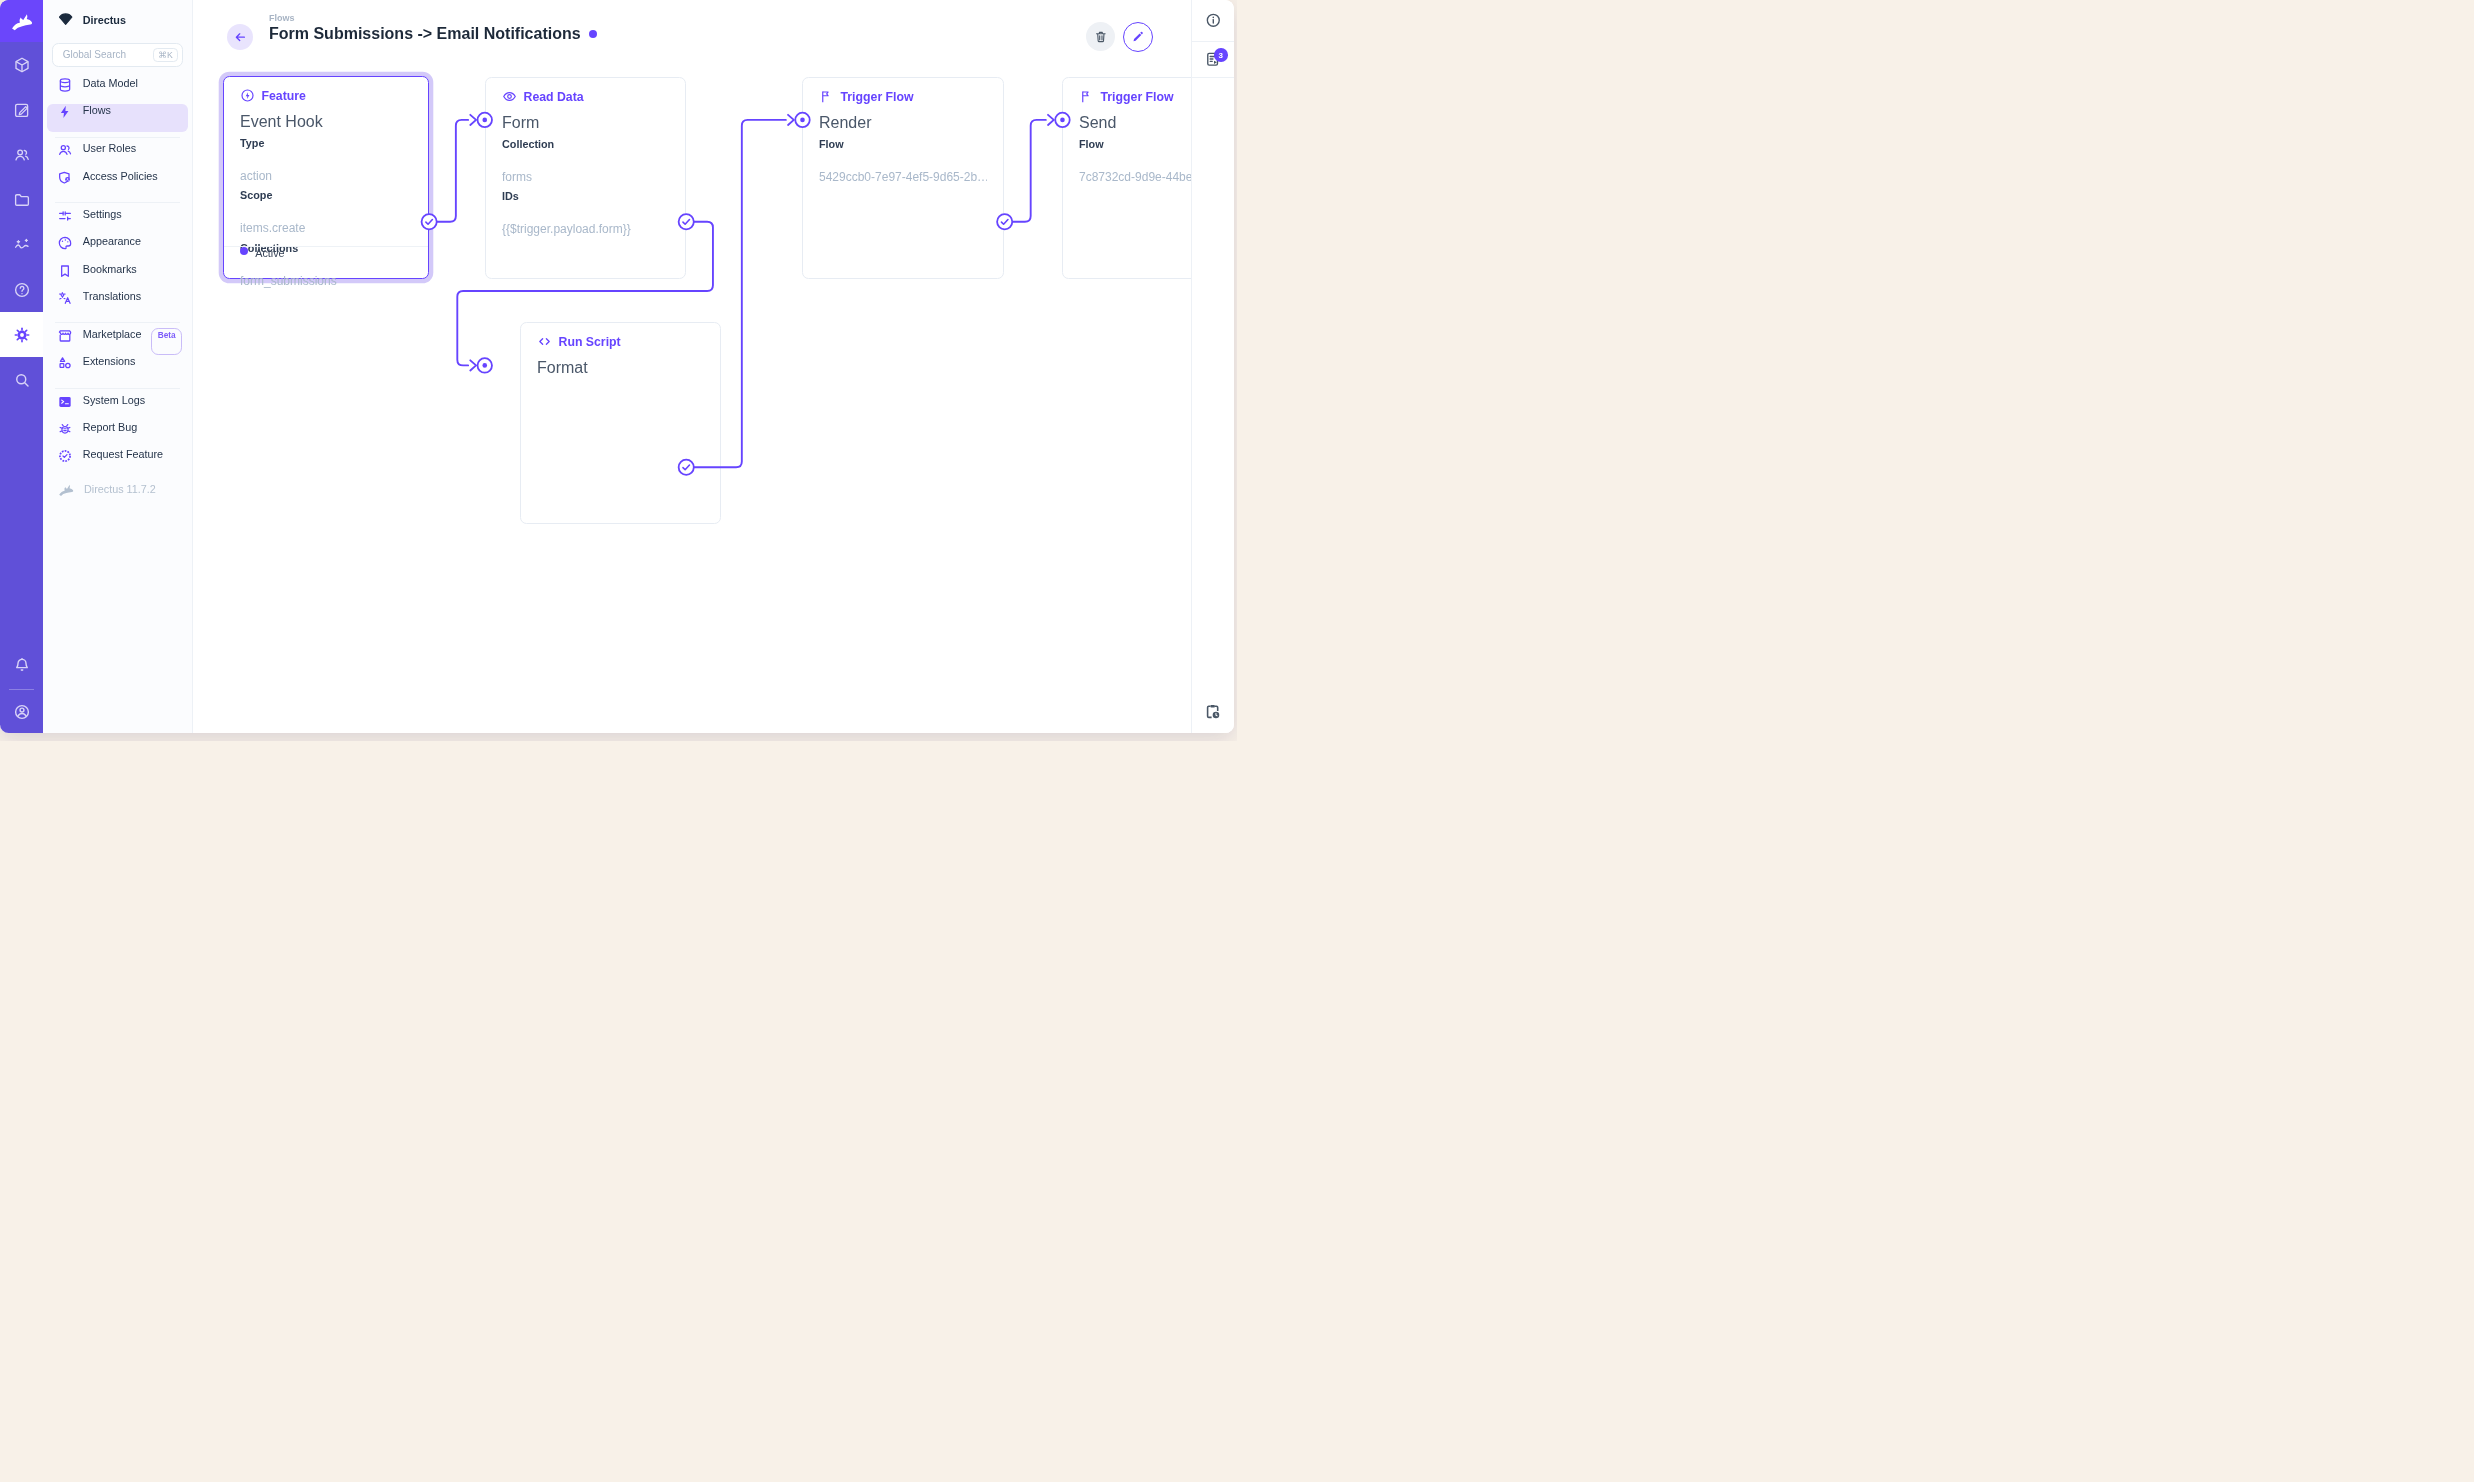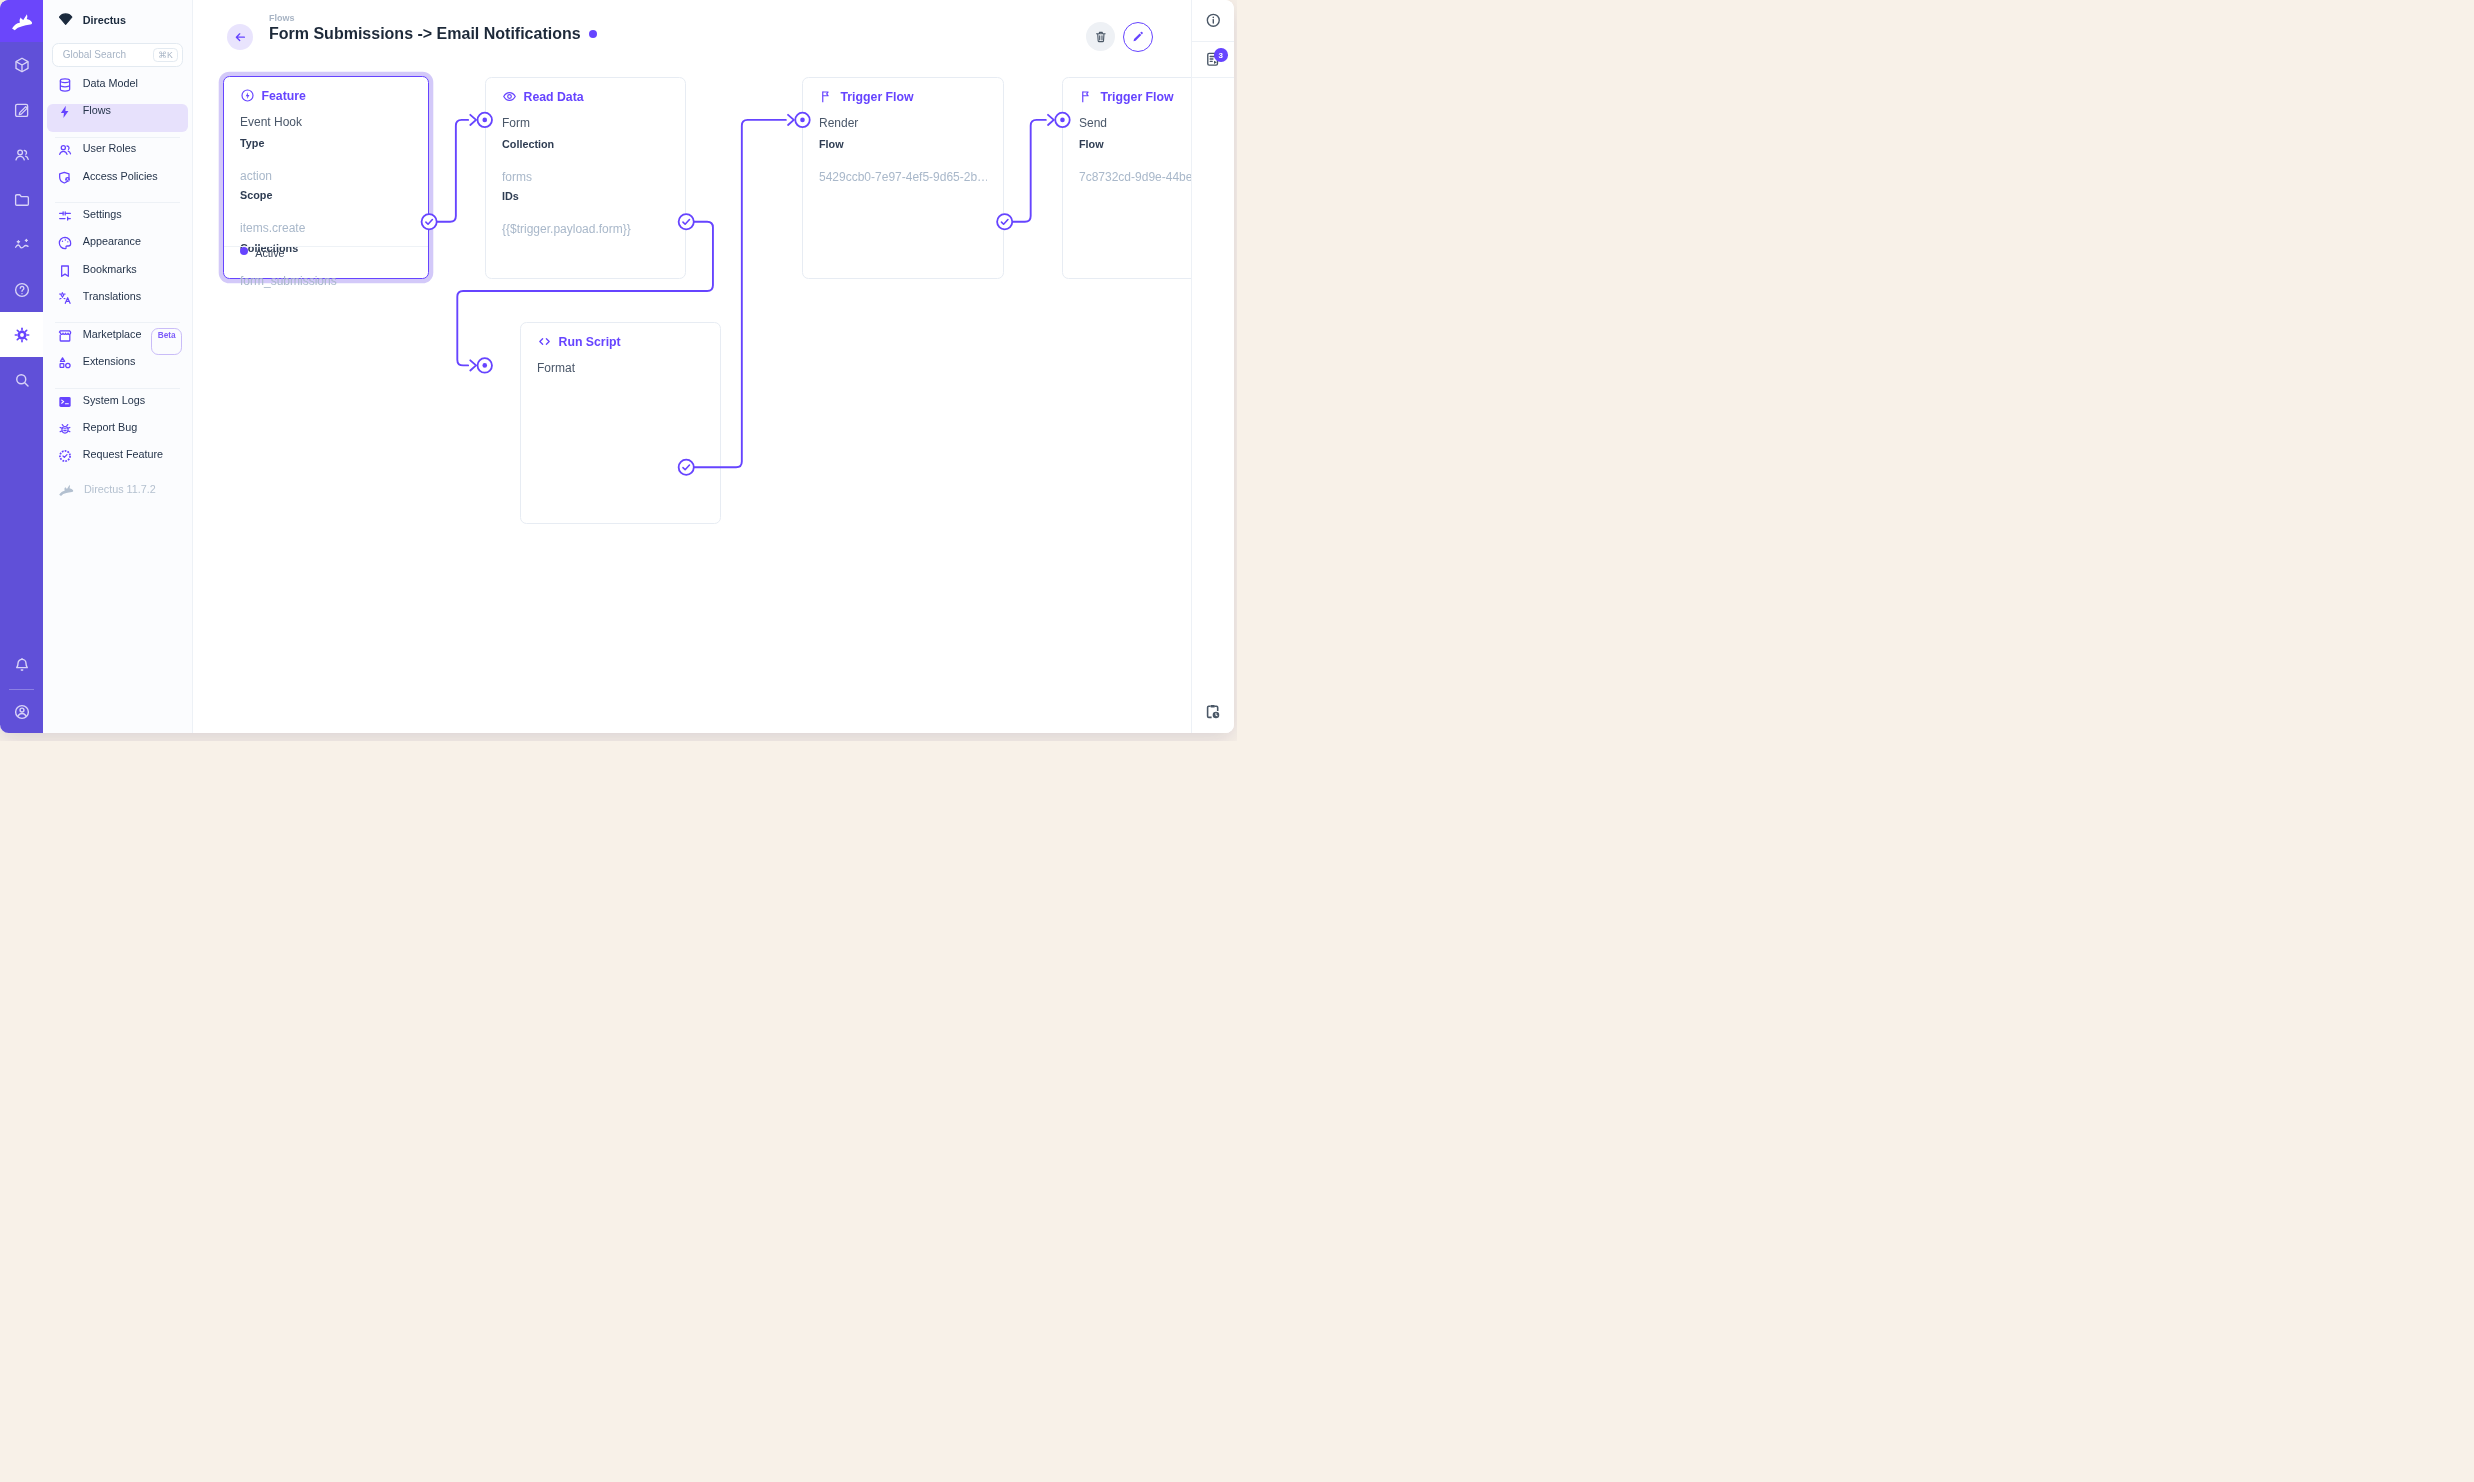--- a/index.html
+++ b/index.html
@@ -45,21 +45,21 @@
   .hdr-actions { position:absolute; right:38px; top:21.7px; display:flex; gap:8px; align-items:center; }
   .icon-circle { width:29px; height:29px; border-radius:50%; display:flex; align-items:center; justify-content:center; cursor:pointer; }
   .trash { background:#eef1f5; color:#4a5766; }
   .edit  { background:#fff; border:1.4px solid #6644ff; color:#6644ff; width:30px; height:30px; }
 
   
   .node { position:absolute; width:201px; height:202px; background:#fff; border:1.1px solid #e7ecf3; border-radius:6.5px; padding:10px 16px; cursor:pointer; }
   .node.selected { border:1.4px solid #6644ff; box-shadow:0 0 0 4.3px #d3c9f9; }
   .node-head { display:flex; align-items:center; gap:6.5px; color:#6644ff; font-weight:700; font-size:12.3px; height:17.3px; }
   .node-head svg { width:15px; height:15px; }
-  .n-sub { margin-top:10px; font-size:12px; color:#4a5769; height:16px; display:flex; align-items:center; }
+  .n-sub { margin-top:10px; font-size:16px; color:#4a5769; height:16px; display:flex; align-items:center; }
   .n-key { margin-top:6.5px; font-size:10.8px; font-weight:700; color:#2e3c52; }
   .n-val { margin-top:20px; font-family:Liberation Sans, sans-serif; font-size:12px; color:#a9b8ca; white-space:nowrap; overflow:hidden; }
   .n-status { position:absolute; left:0; right:0; bottom:0; border-top:0.7px solid #eef2f6; height:32px;
               display:flex; align-items:flex-start; gap:7.2px; padding:0 16px; font-size:10.8px; color:#374357; }
   .status-dot { width:8px; height:8px; border-radius:50%; background:#6644ff; }
 
   .edges { position:absolute; inset:0; pointer-events:none; z-index:5; }
 
   
   .rightbar { width:43px; flex:0 0 43px; border-left:0.7px solid #edf1f6; display:flex; flex-direction:column; align-items:center; background:#fff; }

